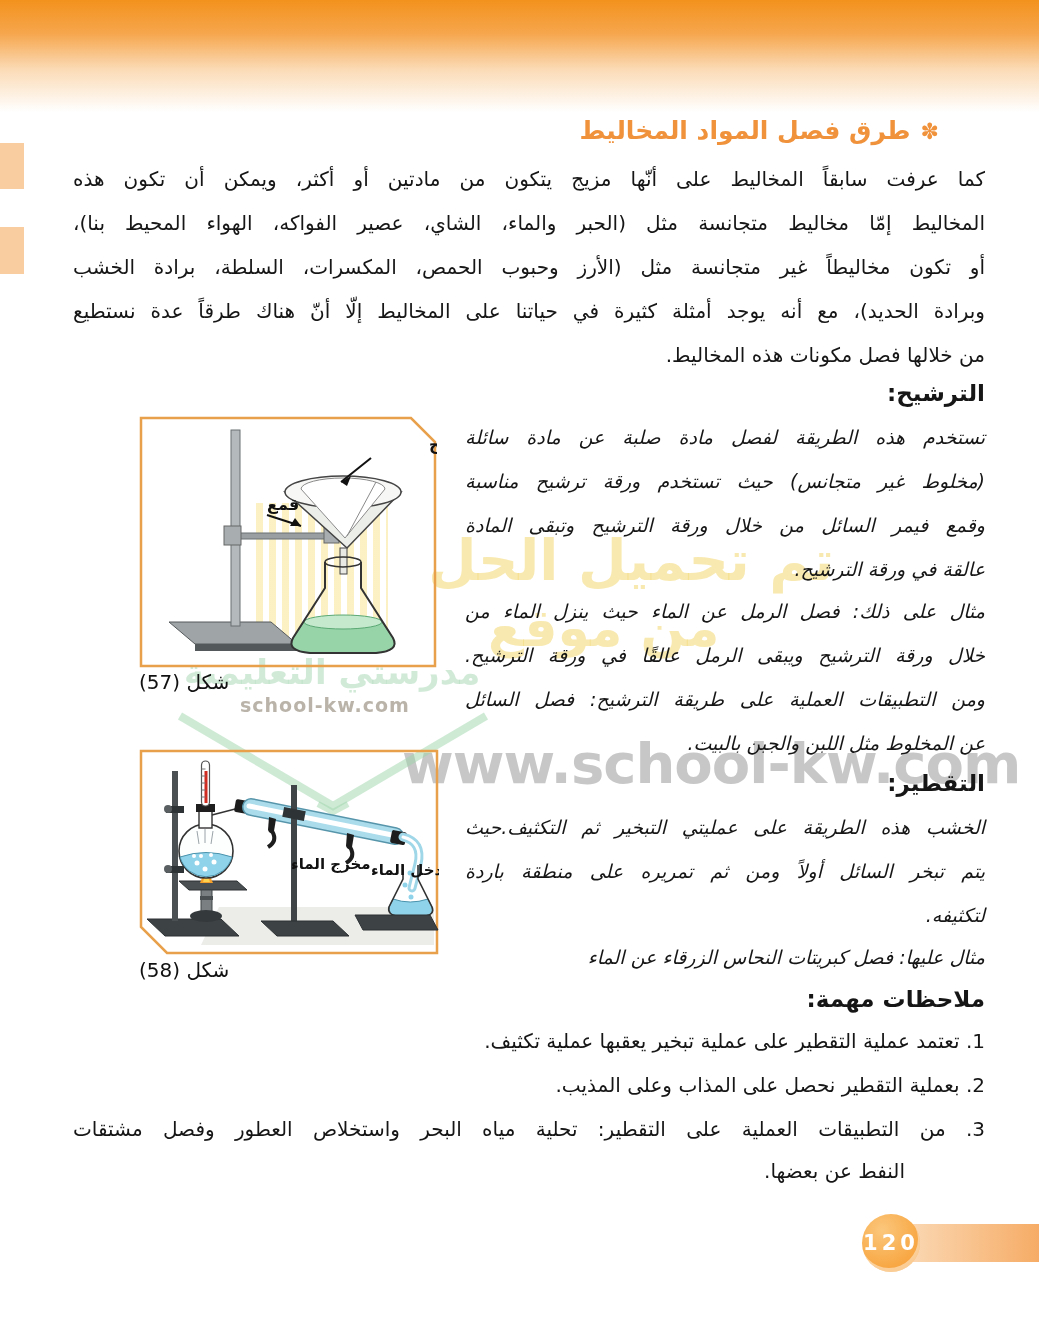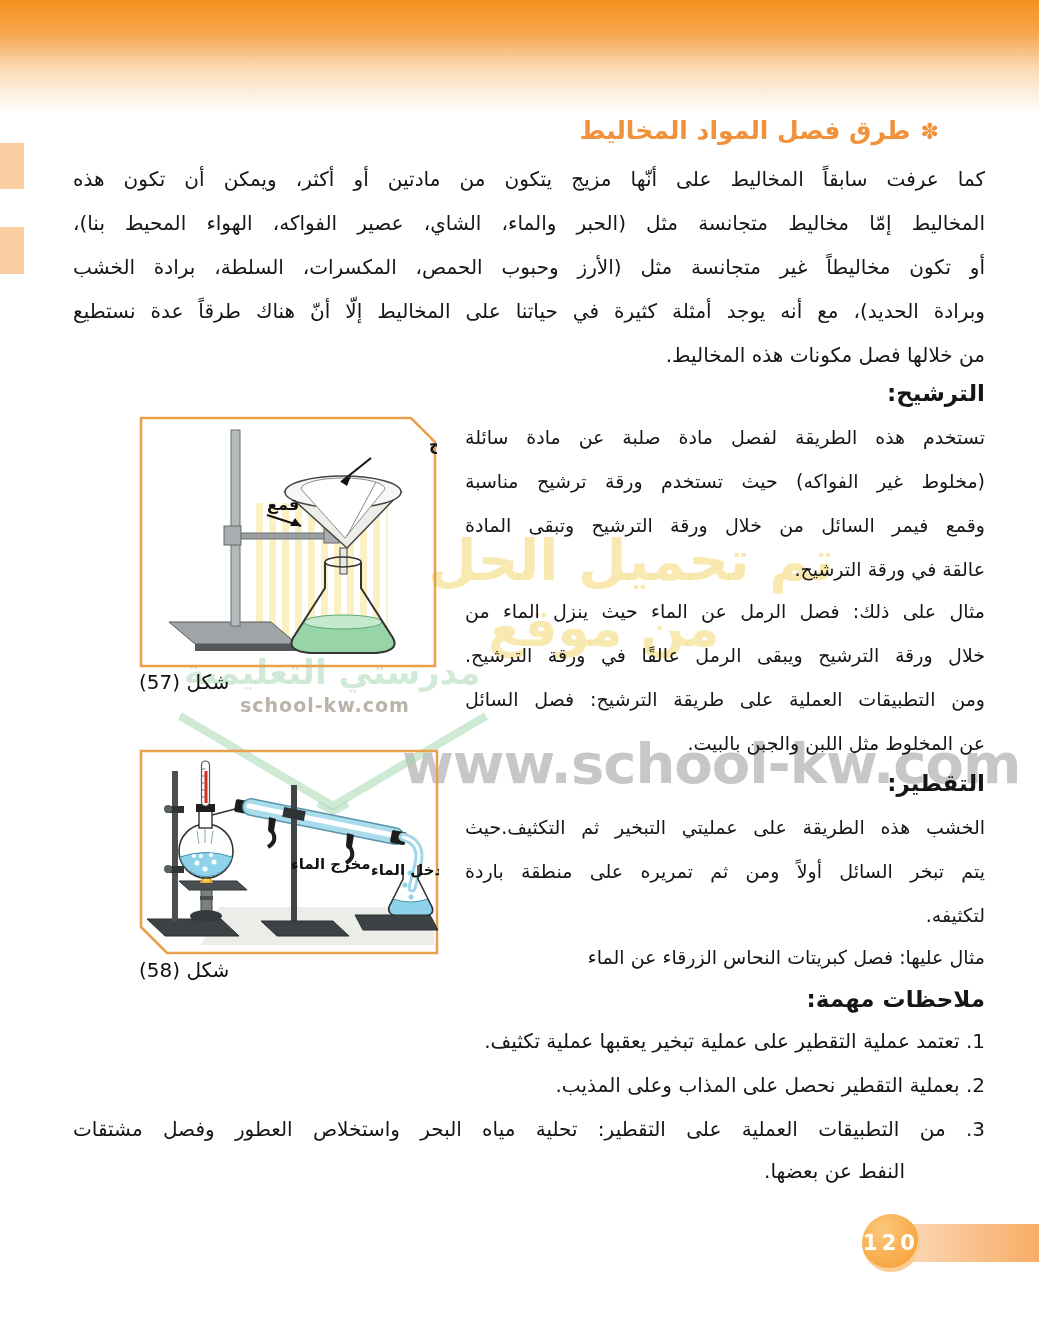--- a/index.html
+++ b/index.html
@@ -27,21 +27,21 @@
     background:repeating-linear-gradient(90deg,rgba(250,236,176,0.75) 0 7px,rgba(255,255,255,0) 7px 13px);}
   .wm-ar{direction:rtl;}
   .wm-y1{left:428px;top:528px;font-size:56px;color:rgba(243,219,128,0.62);}
   .wm-y2{left:488px;top:598px;font-size:52px;color:rgba(243,219,128,0.62);}
   .wm-g1{left:184px;top:652px;font-size:34px;color:rgba(171,216,184,0.55);letter-spacing:6px;}
   .wm-url-big{left:402px;top:731px;font-size:56px;color:rgba(158,158,158,0.58);letter-spacing:-1px;}
   .wm-url-small{left:240px;top:694px;font-size:19px;color:rgba(168,160,148,0.8);letter-spacing:1px;}
   .wm-vshape{left:168px;top:708px;}
   .tline{position:absolute;right:54px;font-size:20px;line-height:34px;direction:rtl;z-index:3;}
   .wfull{width:912px;text-align:justify;text-align-last:justify;}
-  .wcol{width:520px;text-align:justify;text-align-last:justify;font-size:19px;}
+  .wcol{width:520px;text-align:justify;text-align-last:justify;font-size:19px;font-style:italic;}
   .endline{text-align:right;text-align-last:right;}
   .heading{font-weight:bold;font-size:23px;}
   .title-line{position:absolute;right:100px;top:116px;z-index:3;direction:rtl;
     font-weight:bold;font-size:25px;color:#F0923B;}
   .title-line .bullet{margin-left:10px;font-size:22px;}
   .note-cont{width:auto;right:134px;text-align:right;text-align-last:right;}
   
   .fig{position:absolute;z-index:2;}
   .fig svg{display:block;}
   .fig-cap{position:absolute;z-index:3;text-align:left;direction:rtl;font-size:20px;color:#111;}
@@ -75,21 +75,21 @@
   </div>
 
   <div class="tline wfull" style="top:162px">كما عرفت سابقاً المخاليط على أنّها مزيج يتكون من مادتين أو أكثر، ويمكن أن تكون هذه</div>
   <div class="tline wfull" style="top:206px">المخاليط إمّا مخاليط متجانسة مثل (الحبر والماء، الشاي، عصير الفواكه، الهواء المحيط بنا)،</div>
   <div class="tline wfull" style="top:250px">أو تكون مخاليطاً غير متجانسة مثل (الأرز وحبوب الحمص، المكسرات، السلطة، برادة الخشب</div>
   <div class="tline wfull" style="top:294px">وبرادة الحديد)، مع أنه يوجد أمثلة كثيرة في حياتنا على المخاليط إلّا أنّ هناك طرقاً عدة نستطيع</div>
   <div class="tline wfull endline" style="top:338px">من خلالها فصل مكونات هذه المخاليط.</div>
 
   <div class="tline heading endline" style="top:376px">الترشيح:</div>
   <div class="tline wcol" style="top:420px">تستخدم هذه الطريقة لفصل مادة صلبة عن مادة سائلة</div>
-  <div class="tline wcol" style="top:464px">(مخلوط غير الفواكه) حيث تستخدم ورقة ترشيح مناسبة</div>
+  <div class="tline wcol" style="top:464px">(مخلوط غير متجانس) حيث تستخدم ورقة ترشيح مناسبة</div>
   <div class="tline wcol" style="top:508px">وقمع فيمر السائل من خلال ورقة الترشيح وتبقى المادة</div>
   <div class="tline wcol endline" style="top:552px">عالقة في ورقة الترشيح.</div>
   <div class="tline wcol" style="top:594px">مثال على ذلك: فصل الرمل عن الماء حيث ينزل الماء من</div>
   <div class="tline wcol" style="top:638px">خلال ورقة الترشيح ويبقى الرمل عالقًا في ورقة الترشيح.</div>
   <div class="tline wcol" style="top:682px">ومن التطبيقات العملية على طريقة الترشيح: فصل السائل</div>
   <div class="tline wcol endline" style="top:726px">عن المخلوط مثل اللبن والجبن بالبيت.</div>
 
   <div class="fig" style="left:139px;top:416px;width:298px;height:252px">
     <svg width="298" height="252" viewBox="0 0 298 252">
 

